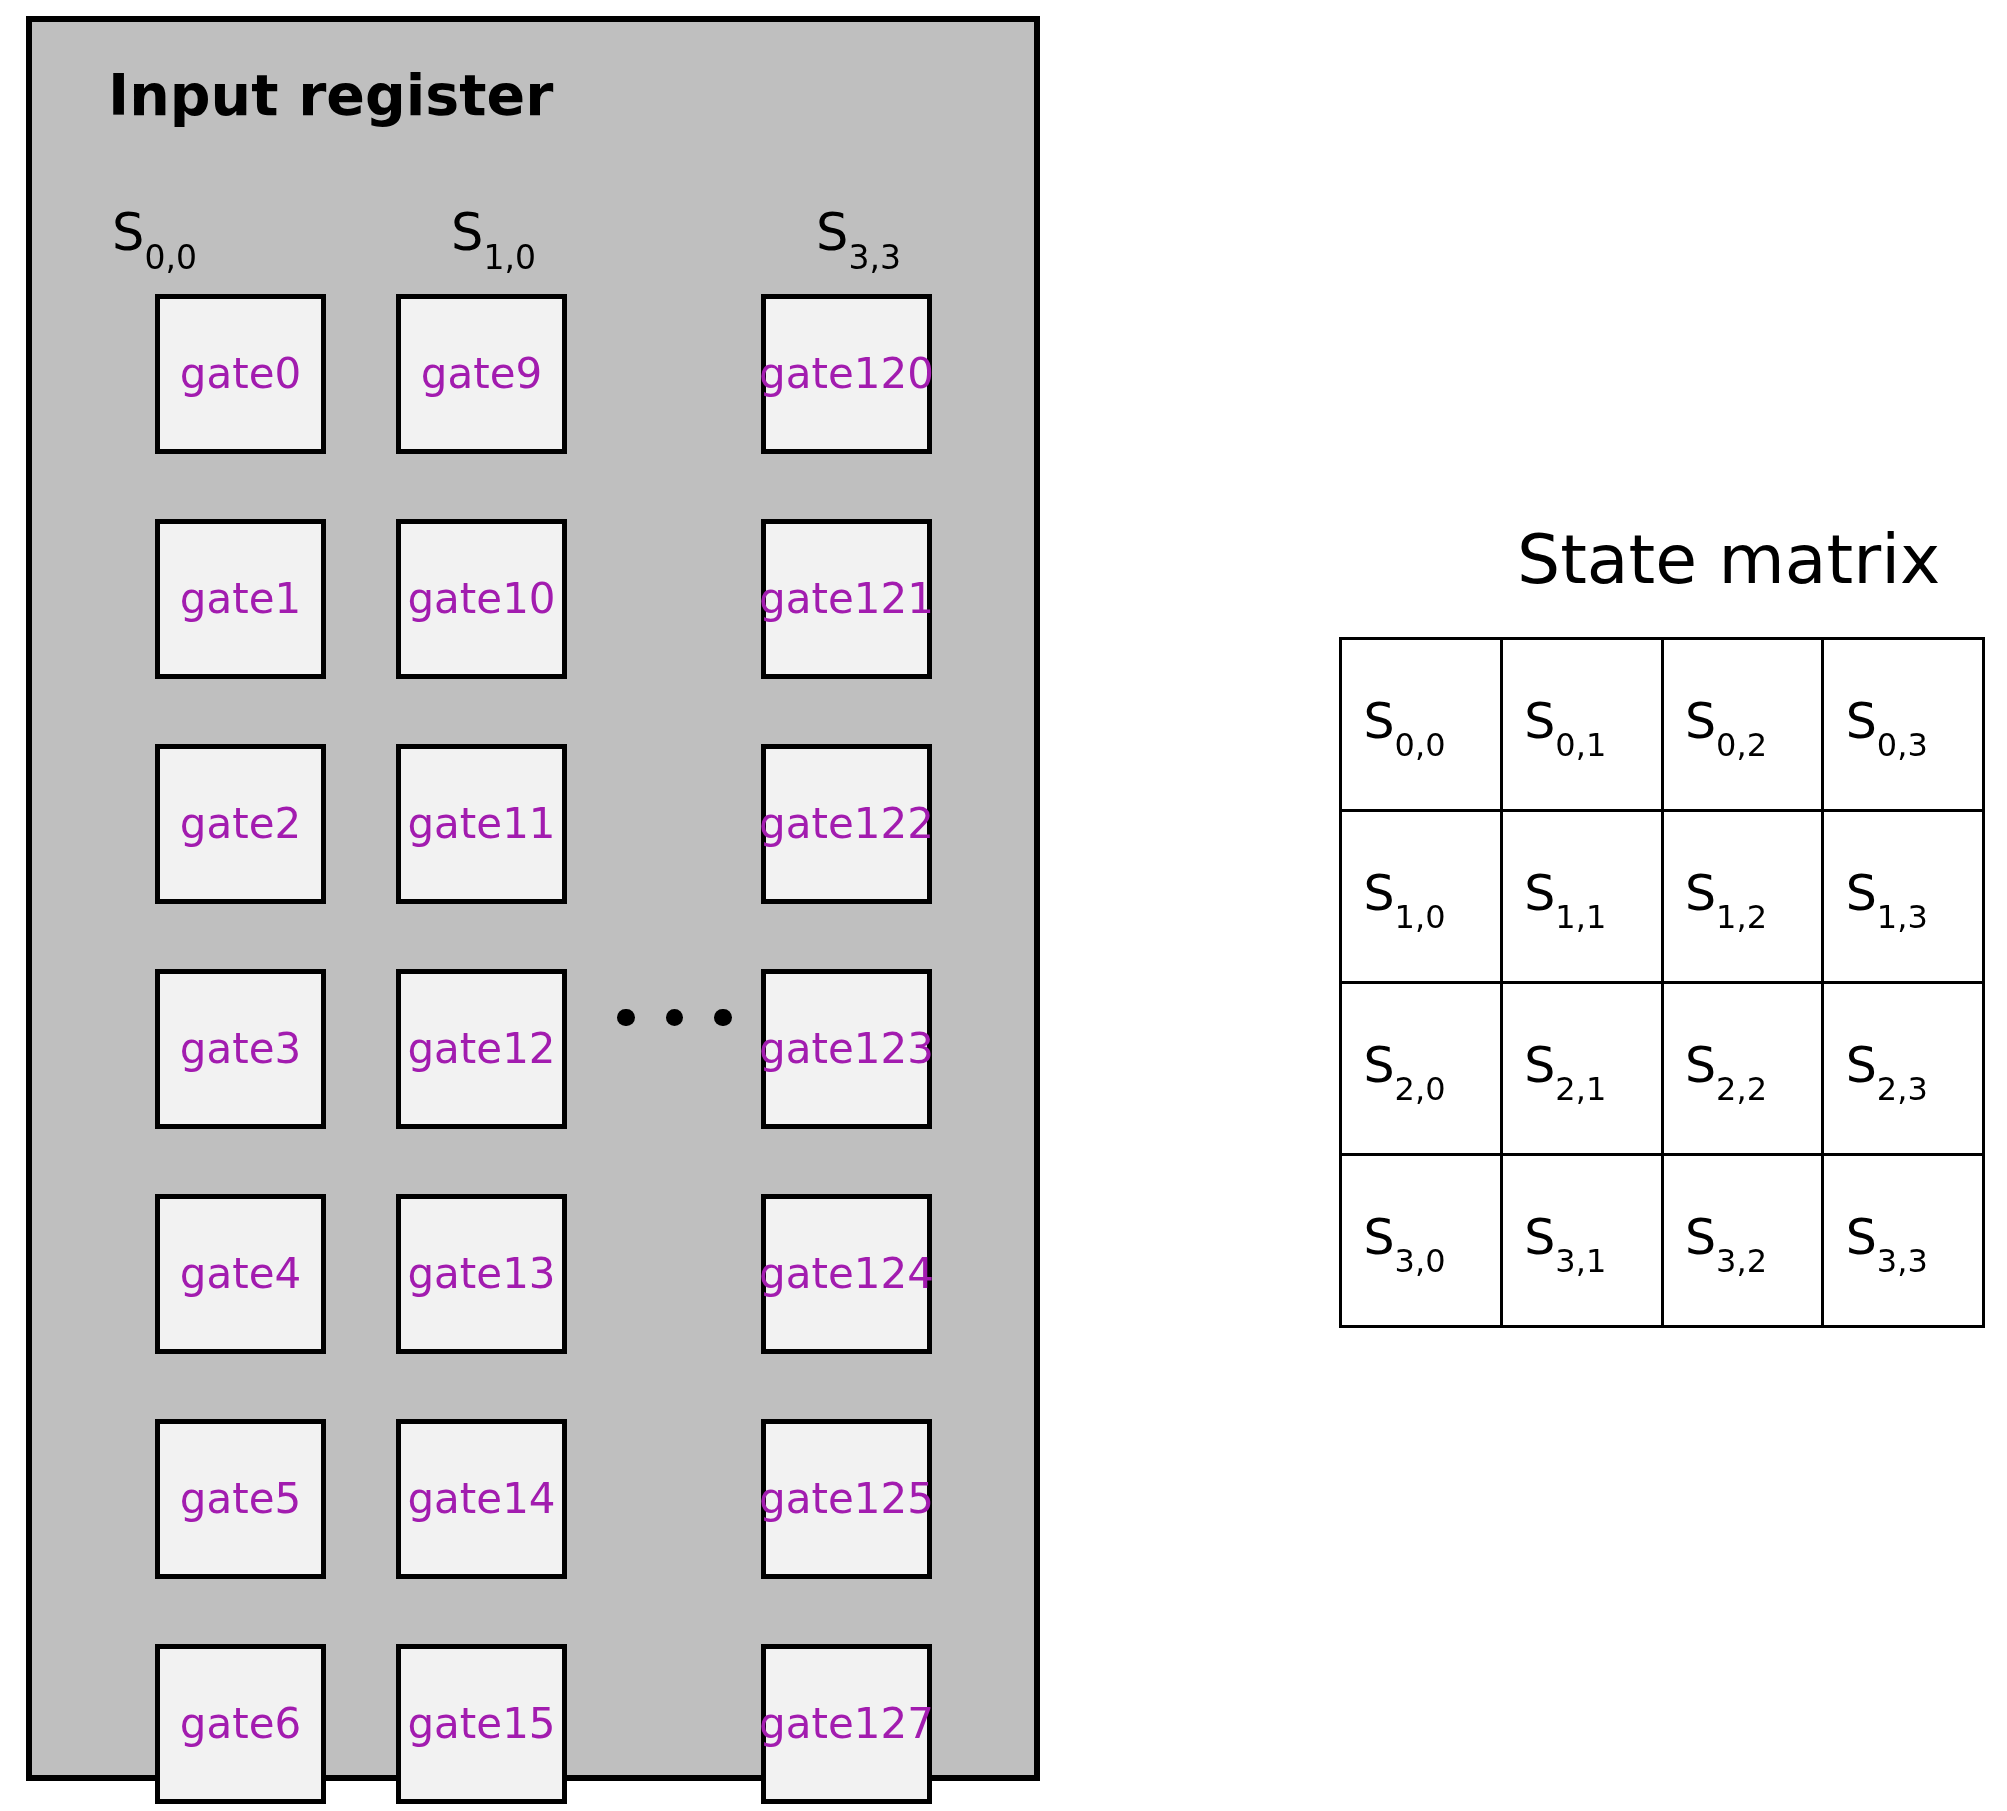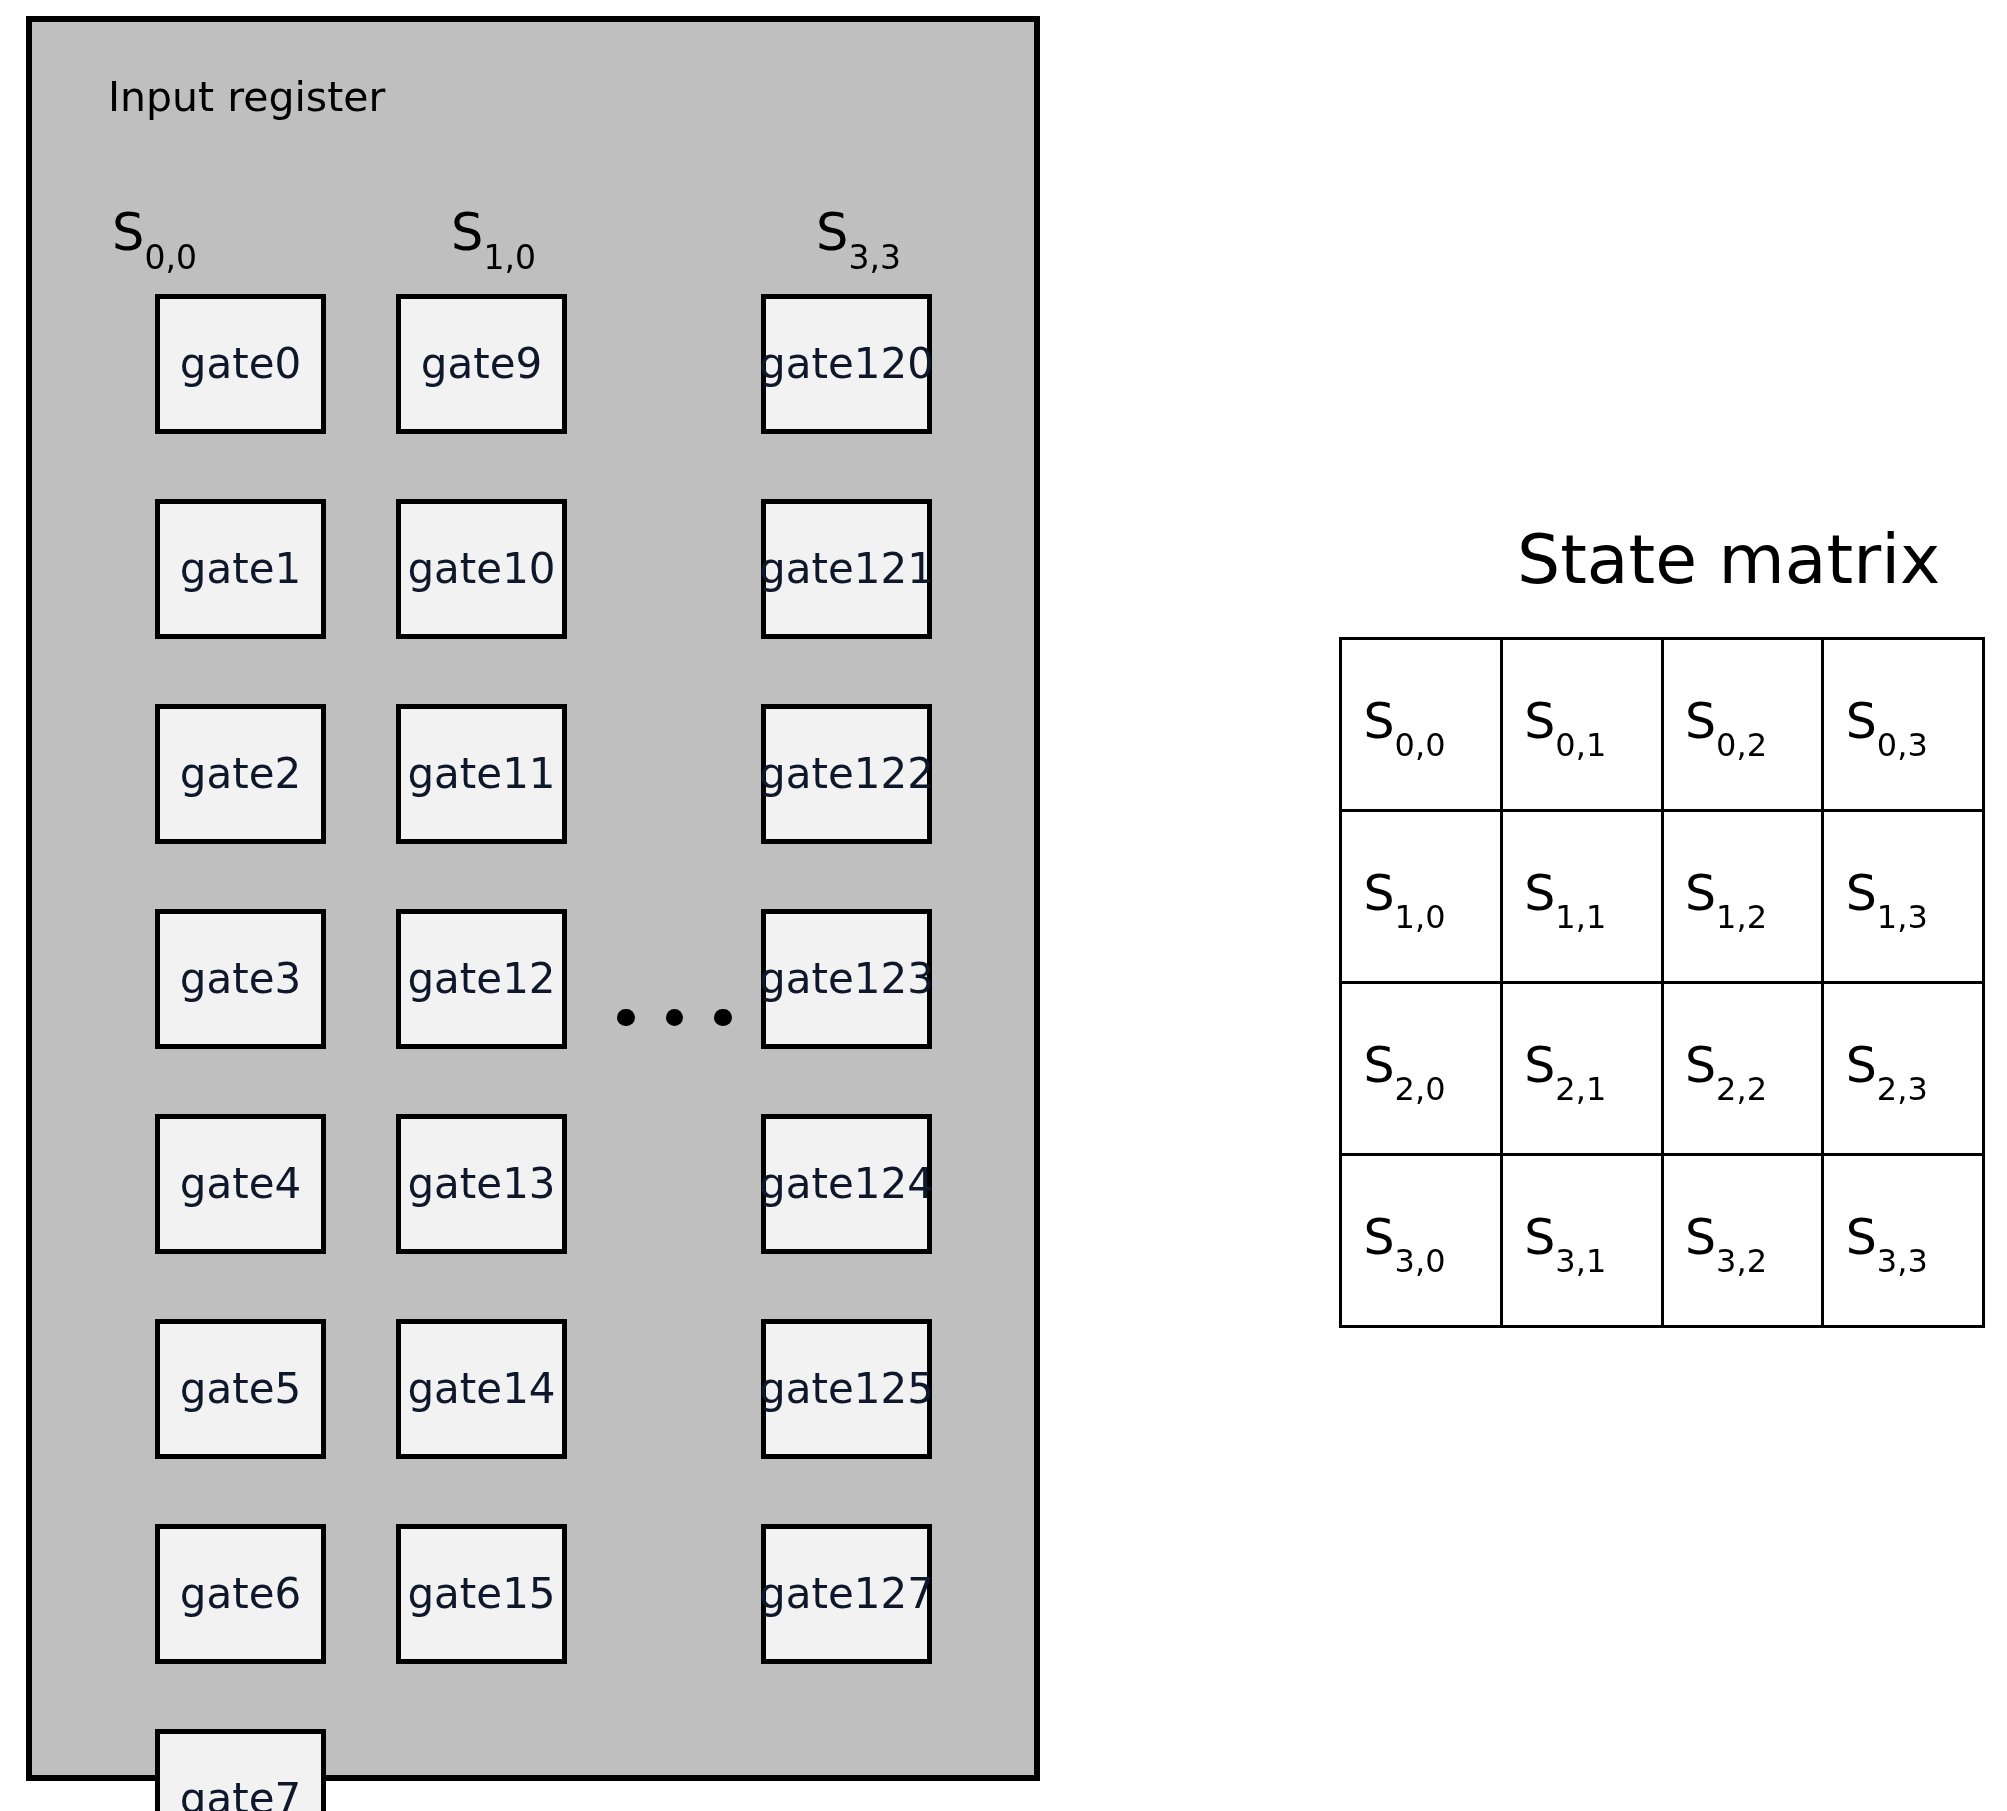--- a/index.html
+++ b/index.html
@@ -23,25 +23,26 @@
     width: 1014px;
     height: 1765px;
     background: #bfbfbf;
     border: 6.8px solid #000000;
     box-sizing: border-box;
   }
 
   #input-register-title {
     position: absolute;
     left: 76px;
-    top: 55px;
-    font-size: 41px;
+    top: 45px;
+    font-size: 57px;
     line-height: 1;
     color: #000000;
     white-space: nowrap;
+    font-weight: bold;
   }
 
   
   .col-header {
     position: absolute;
     top: 185px;
     width: 195px;
     text-align: center;
     font-size: 51px;
     line-height: 1;
@@ -61,30 +62,30 @@
     top: 272px;
     width: 171px;
   }
   #gate-column-0 { left: 123px; }
   #gate-column-1 { left: 364px; }
   #gate-column-2 { left: 729px; }
 
   .gate-box {
     position: relative;
     width: 171px;
-    height: 140px;
+    height: 160px;
     margin-bottom: 65px;
     background: #f2f2f2;
     border: 5.9px solid #000000;
     box-sizing: border-box;
     display: flex;
     align-items: center;
     justify-content: center;
     font-size: 42px;
-    color: #0f172a;
+    color: #a21caf;
     white-space: nowrap;
     overflow: visible;
   }
 
   
   #gate-ellipsis {
     position: absolute;
     left: 585px;
     top: 987px;
     display: flex;

